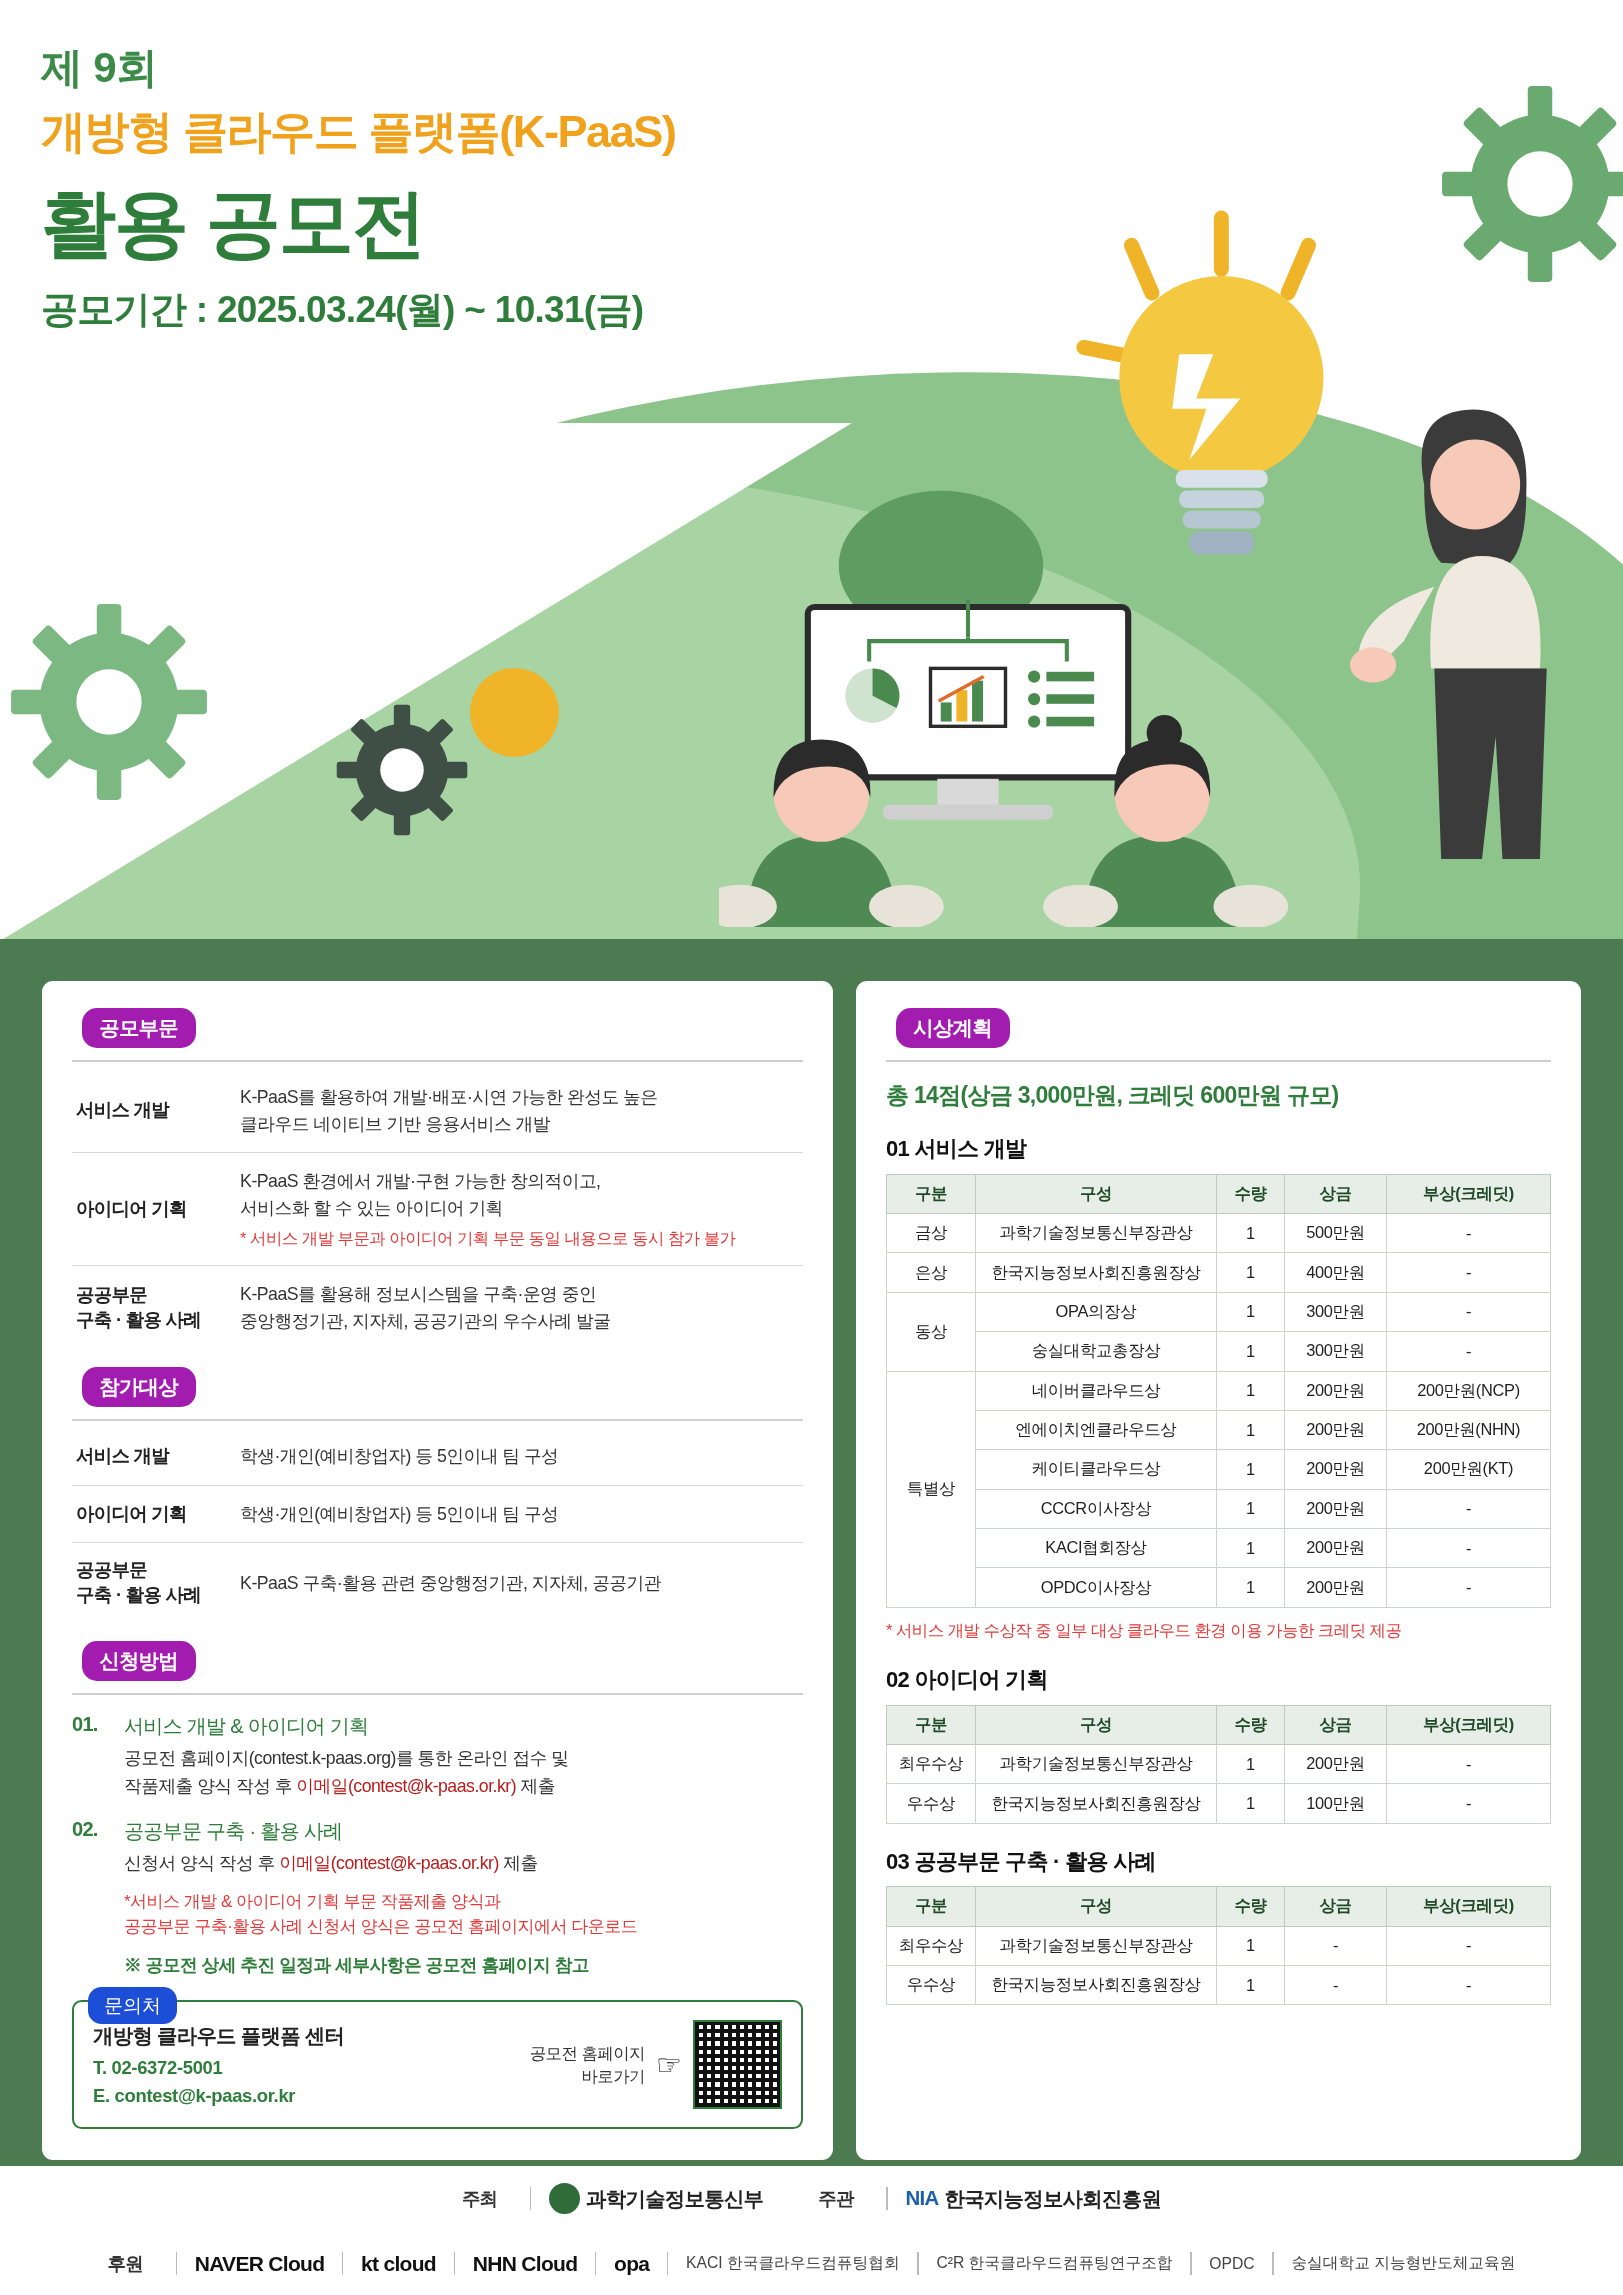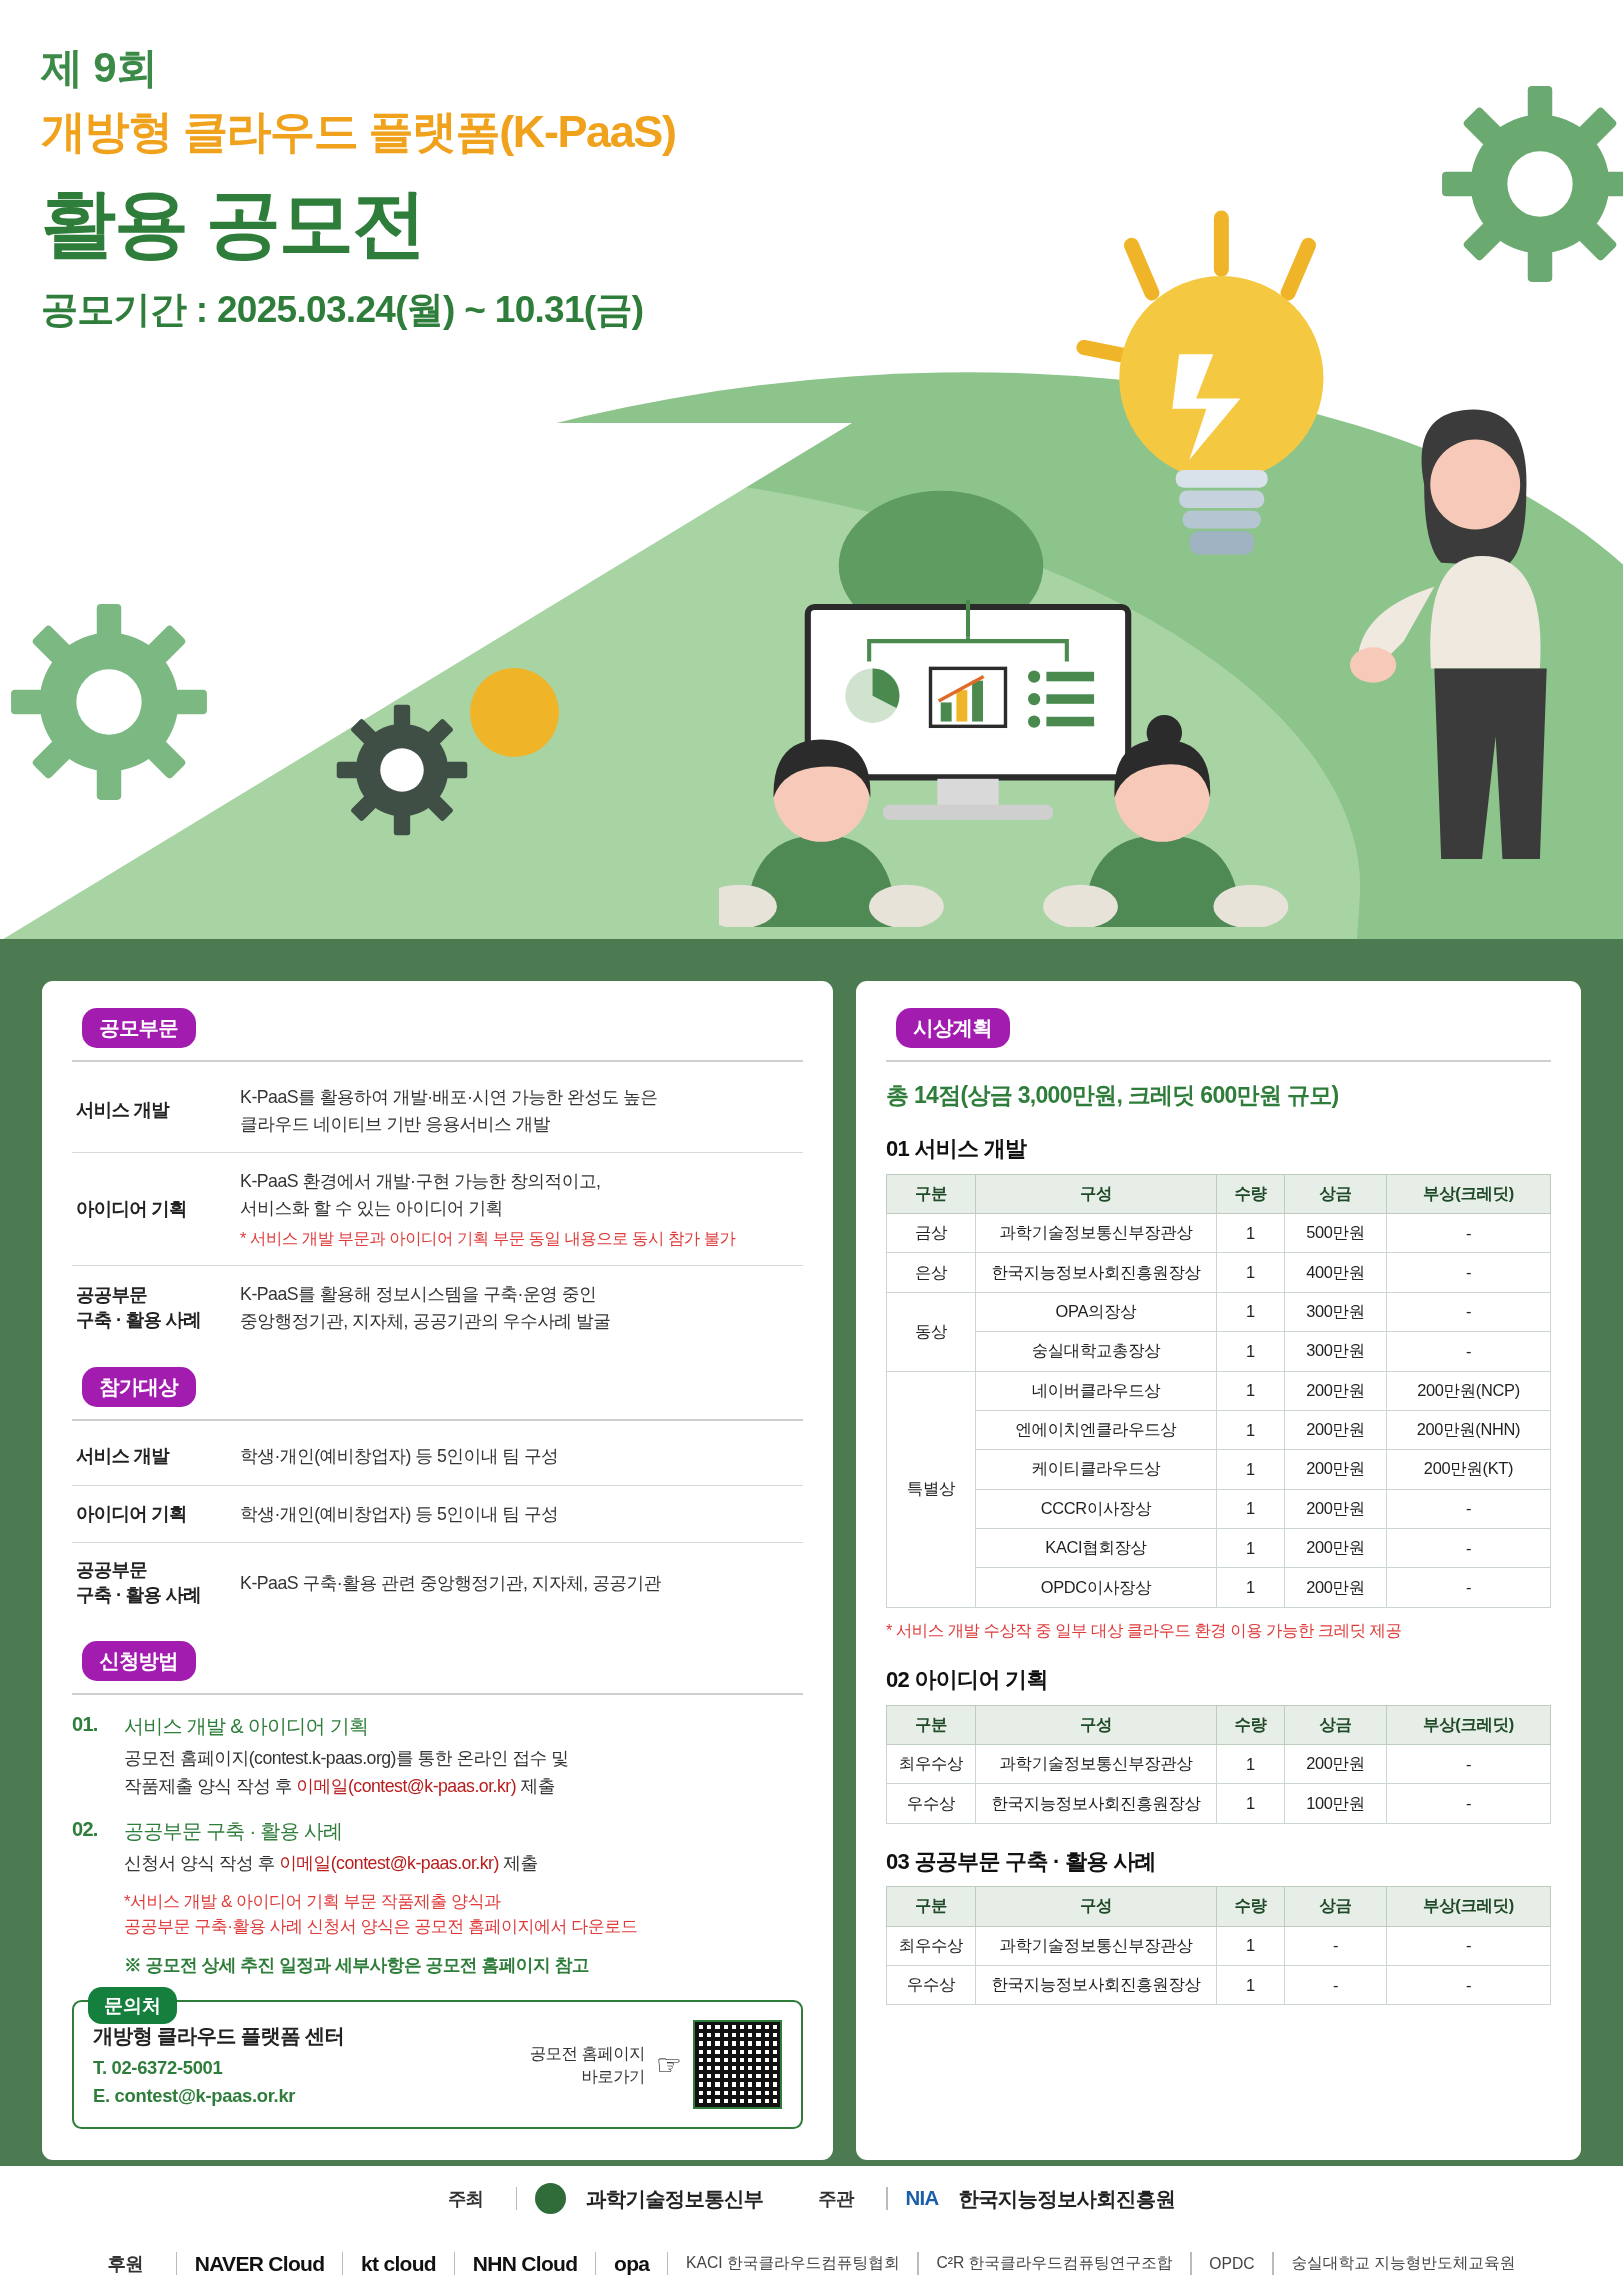--- a/index.html
+++ b/index.html
@@ -167,21 +167,21 @@
   .contact-left { flex: 1; }
   .contact-title {
     font-size: 20.4px; font-weight: bold; color: #222; letter-spacing:-0.7px;
   }
   .contact-line {
     font-size: 18.4px; color: #2e7d3a; font-weight: bold; margin-top: 6.8px; letter-spacing:-0.3px;
   }
   .contact-badge {
     position: absolute;
     left: 13.6px; top: -15px;
-    background: #15803d; color:#fff; font-weight:bold; font-size: 19px;
+    background: #1d4ed8; color:#fff; font-weight:normal; font-size: 19px;
     padding: 5.5px 16.4px; border-radius: 13.6px;
   }
   .qr-wrap { display:flex; align-items:center; gap: 11px; }
   .qr-caption { font-size: 16.4px; color: #333; text-align: right; line-height:1.4; letter-spacing:-0.5px;}
   .qr-box {
     width: 89px; height: 89px;
     border: 2px solid #2e7d3a;
     background:
       repeating-linear-gradient(0deg, #111 0 4.1px, transparent 4.1px 8.2px),
       repeating-linear-gradient(90deg, #111 0 4.1px, transparent 4.1px 8.2px);
@@ -231,21 +231,21 @@
   .f-row {
     display: flex; align-items: center;
     padding: 0 45px;
     height: 65px;
     justify-content: center;
   }
   .f-label {
     font-size: 18.4px; color: #333; font-weight: bold; margin-right: 15px; letter-spacing:-0.7px;
   }
   .f-div { width: 1.4px; height: 23px; background: #bbb; margin: 0 17.7px; }
-  .f-org { font-size: 20.4px; color: #222; font-weight: bold; letter-spacing:-0.7px; display:flex; align-items:center; gap:20px;}
+  .f-org { font-size: 20.4px; color: #222; font-weight: bold; letter-spacing:-0.7px; display:flex; align-items:center; gap:6px;}
   .f-brand { font-size: 21px; font-weight: bold; color: #111; letter-spacing:-0.7px; }
   .f-brand-sm { font-size: 15.7px; color: #444; }
   .gov-mark {
     width: 31px; height: 31px; border-radius: 50%;
     background: #2f6c3a; display:inline-block;
   }
 </style>
 </head>
 <body>
 

